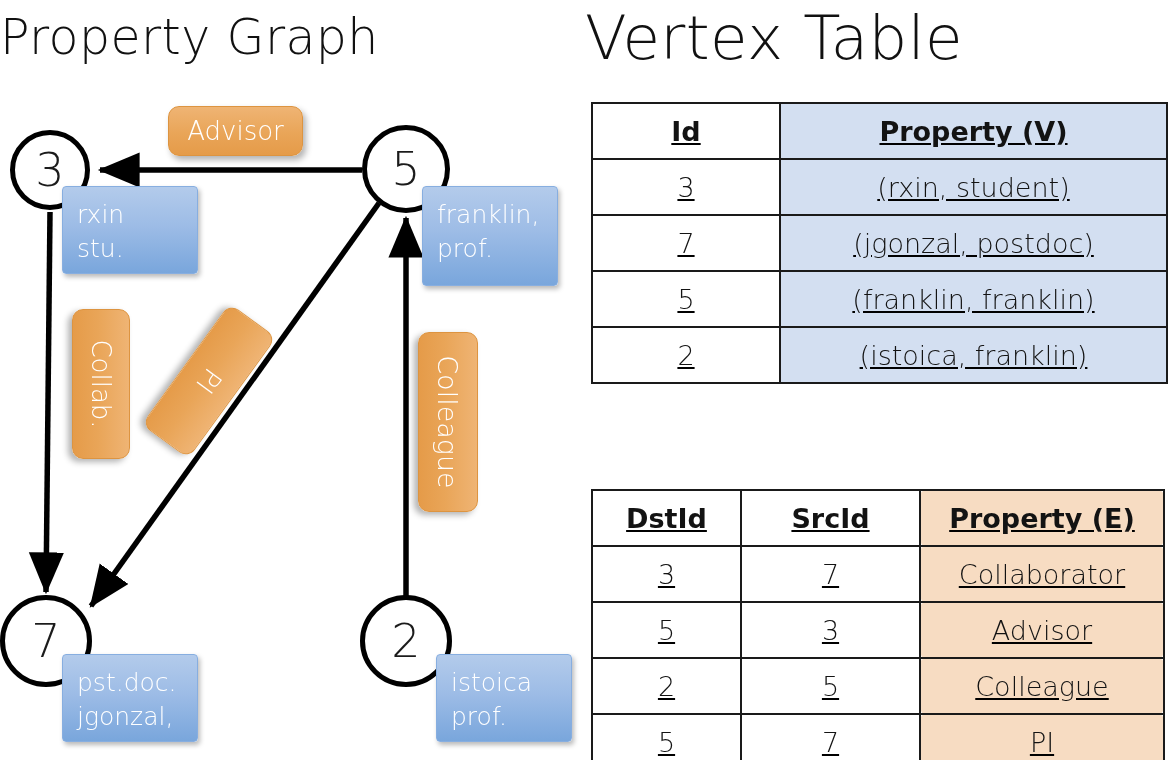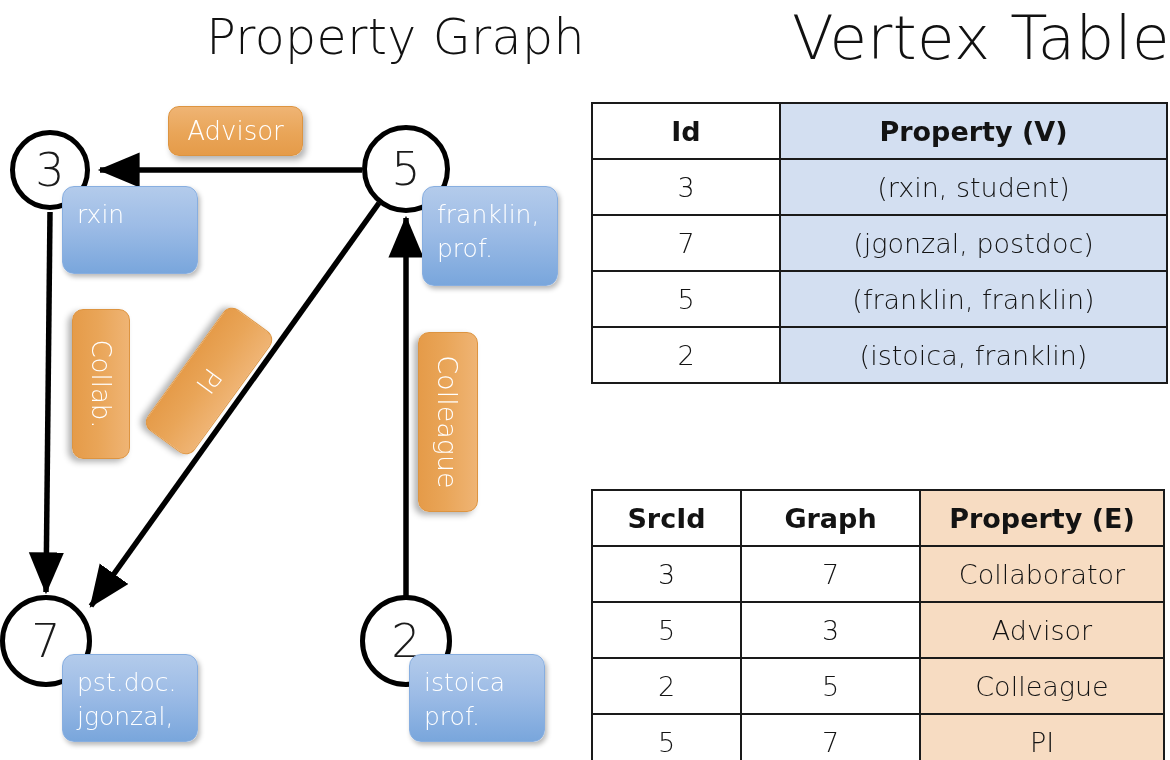--- a/index.html
+++ b/index.html
@@ -13,21 +13,21 @@
   .stage{position:absolute;left:0;top:0;width:1170px;height:760px;}
 
   
   .title{
     position:absolute;
     font-family:"DejaVu Sans","Liberation Sans",sans-serif;
     font-weight:300;
     color:#111;
     letter-spacing:.4px;
     white-space:nowrap;
-    text-align:right;
+    text-align:left;
   }
   #title-graph{left:0;top:8px;width:585px;font-size:49px;line-height:60px;}
   #title-vertex{left:585px;top:8px;width:585px;font-size:61px;line-height:60px;}
   #title-edge{left:585px;top:392px;width:585px;font-size:49px;line-height:60px;}
 
   
   #graph-svg{position:absolute;left:0;top:0;width:585px;height:760px;}
 
   .node{
     position:absolute;
@@ -39,21 +39,21 @@
     font-family:"DejaVu Sans","Liberation Sans",sans-serif;
     font-weight:300;
     font-size:46px;
     color:#1b1b1b;
     z-index:6;
   }
 
   .prop-box{
     position:absolute;
     box-sizing:border-box;
-    border-radius:12px;
+    border-radius:4px;
     background:linear-gradient(to bottom,#b3cbeb 0%,#9dbce6 45%,#79a6dc 100%);
     border:1px solid #87aee0;
     box-shadow:2px 3px 5px rgba(0,0,0,.28);
     color:#ffffff;
     font-size:25px;
     line-height:34px;
     padding:11px 0 0 14px;
     font-family:"DejaVu Sans","Liberation Sans",sans-serif;
     font-weight:300;
     z-index:7;
@@ -69,35 +69,35 @@
     box-shadow:3px 4px 6px rgba(0,0,0,.3);
     color:#ffffff;
     font-family:"DejaVu Sans","Liberation Sans",sans-serif;
     font-weight:300;
     display:flex;align-items:center;justify-content:center;
     z-index:5;
     white-space:nowrap;
   }
 
   
-  .tbl{position:absolute;border-collapse:collapse;table-layout:fixed;}
+  .tbl{position:absolute;border-collapse:collapse;table-layout:fixed;text-decoration:underline;}
   .tbl td,.tbl th{
     border:2px solid #1a1a1a;
     text-align:center;
     font-family:"DejaVu Sans","Liberation Sans",sans-serif;
     font-weight:300;
     color:#131313;
     font-size:27px;
     padding:0;
     height:54px;
     background:#ffffff;
   }
   .tbl th{font-weight:700;font-size:27px;}
   .vprop{background:#d3dff1 !important;}
-  .eprop{background:#f7dcc2 !important;}
+  .eprop{background:#f7dcc2 !important;border-radius:6px;}
 
   #vertex-table{left:591px;top:102px;width:575px;}
   #edge-table{left:591px;top:489px;width:572px;}
 </style>
 </head>
 <body>
 
 <div class="stage">
 
   <div class="title" id="title-graph">Property Graph</div>
@@ -119,33 +119,34 @@
     <line x1="406" y1="596" x2="406" y2="218" stroke="#000" stroke-width="5.5" marker-end="url(#ah)"></line>
   </svg>
 
   <div class="node" id="node-3" style="left:10px;top:130px;width:80px;height:80px;">3</div>
   <div class="node" id="node-5" style="left:362px;top:125px;width:88px;height:88px;">5</div>
   <div class="node" id="node-7" style="left:0px;top:595px;width:92px;height:92px;">7</div>
   <div class="node" id="node-2" style="left:360px;top:595px;width:92px;height:92px;">2</div>
 
   <div class="prop-box" style="left:62px;top:186px;width:136px;height:88px;">
     <span>rxin</span>
+    <span>stu.</span>
   </div>
 
   <div class="prop-box" style="left:422px;top:186px;width:136px;height:100px;">
     <span>franklin,</span>
     <span>prof.</span>
   </div>
 
   <div class="prop-box" style="left:62px;top:654px;width:136px;height:88px;">
     <span>pst.doc.</span>
     <span>jgonzal,</span>
   </div>
 
-  <div class="prop-box" style="left:409px;top:654px;width:136px;height:88px;">
+  <div class="prop-box" style="left:436px;top:654px;width:136px;height:88px;">
     <span>istoica</span>
     <span>prof.</span>
   </div>
 
   <div class="edge-label" style="left:168px;top:106px;width:135px;height:50px;font-size:26px;">Advisor</div>
 
   <div class="edge-label" style="left:26px;top:355px;width:150px;height:58px;font-size:26px;
               transform:rotate(90deg);transform-origin:50% 50%;">Collab.</div>
 
   <div class="edge-label" style="left:134px;top:352px;width:150px;height:58px;font-size:26px;
@@ -186,22 +187,22 @@
   </table>
 
   <table class="tbl" id="edge-table">
     <colgroup>
         <col style="width:149px">
         <col style="width:179px">
         <col style="width:244px">
       </colgroup>
     <thead>
       <tr>
+        <th>DstId</th>
         <th>SrcId</th>
-        <th>Graph</th>
         <th class="eprop">Property (E)</th>
       </tr>
     </thead>
     <tbody>
       <tr>
         <td>3</td>
         <td>7</td>
         <td class="eprop">Collaborator</td>
       </tr>
       <tr>

